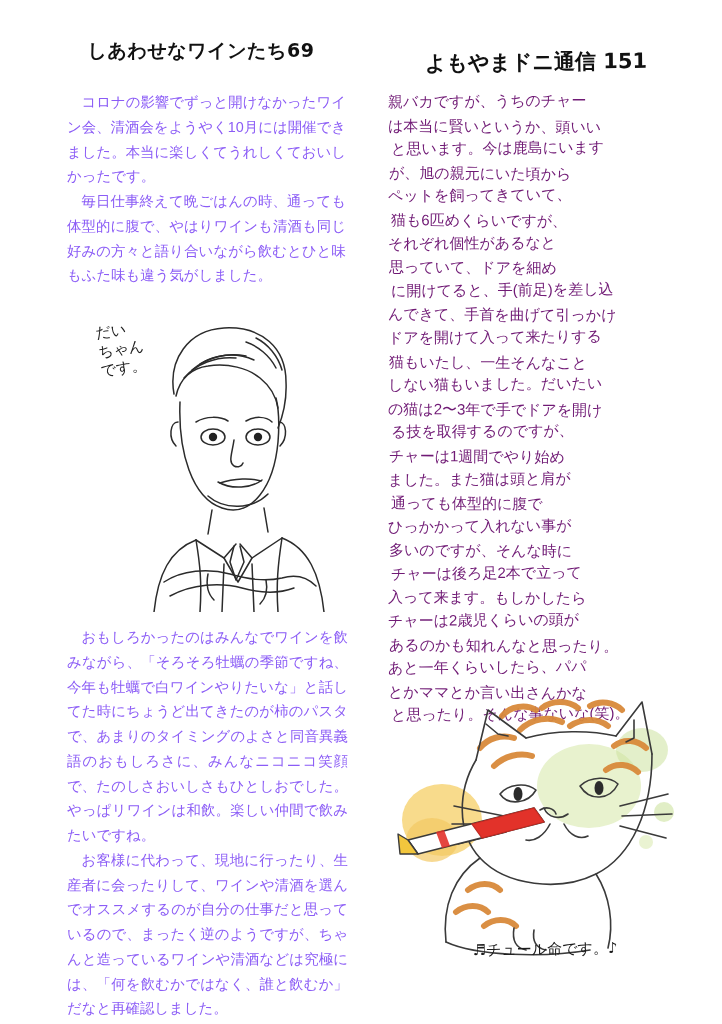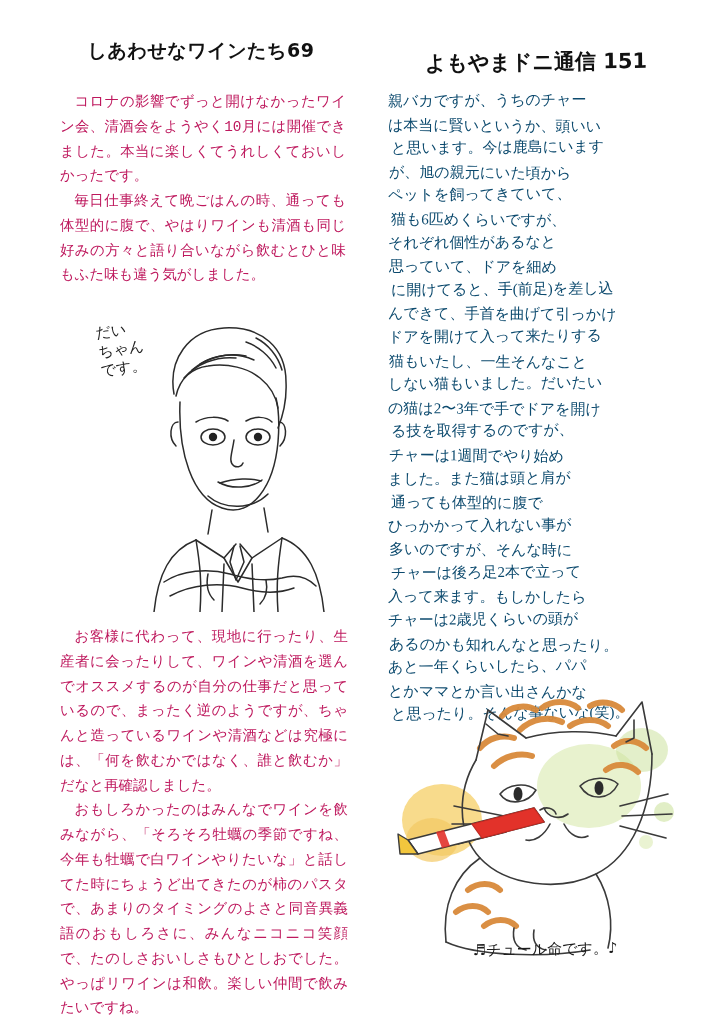--- a/index.html
+++ b/index.html
@@ -37,27 +37,27 @@
   .title-left {
     font-family: "DejaVu Sans", sans-serif;
     font-weight: bold;
     font-size: 19px;
     letter-spacing: 0.5px;
     text-align: center;
     margin: 0 0 26px 0;
     color: #111;
   }
   .para {
-    font-family: Liberation Mono, monospace;
+    font-family: Liberation Sans, sans-serif;
     font-size: 14.4px;
     line-height: 1.72;
-    margin: 0 0 0 4px;
+    margin: 0 0 0 11px;
     text-indent: 1em;
     text-align: justify;
-    color: #be185d;
+    color: #8b5cf6;
   }
   .para + .para {
     margin-top: 0px;
   }
   .block-lower {
     position: absolute;
     left: 56px;
     top: 625px;
     width: 292px;
   }
@@ -65,23 +65,23 @@
   .title-right {
     font-family: "DejaVu Sans", sans-serif;
     font-weight: bold;
     font-size: 21px;
     text-align: center;
     margin: 0 0 18px 0;
     color: #111;
     transform: rotate(-0.6deg);
   }
   .hand-lines {
-    font-family: Liberation Serif, serif;
+    font-family: Liberation Sans, sans-serif;
     font-size: 15px;
-    color: #0c4a6e;
+    color: #701a75;
   }
   .hand-lines .hl {
     display: block;
     line-height: 1.0;
     margin-bottom: 8.6px;
     white-space: nowrap;
     transform-origin: left center;
   }
   .hand-lines .hl:nth-child(odd)  { transform: rotate(-0.5deg); }
   .hand-lines .hl:nth-child(even) { transform: rotate(0.35deg); }
@@ -199,22 +199,22 @@
     </svg>
   </div>
 
   <div class="portrait-caption">
     <span>だい</span>
     <span>ちゃん</span>
     <span>です。</span>
   </div>
 
   <div class="block-lower">
+    <p class="para">おもしろかったのはみんなでワインを飲みながら、「そろそろ牡蠣の季節ですね、今年も牡蠣で白ワインやりたいな」と話してた時にちょうど出てきたのが柿のパスタで、あまりのタイミングのよさと同音異義語のおもしろさに、みんなニコニコ笑顔で、たのしさおいしさもひとしおでした。やっぱリワインは和飲。楽しい仲間で飲みたいですね。</p>
     <p class="para">お客様に代わって、現地に行ったり、生産者に会ったりして、ワインや清酒を選んでオススメするのが自分の仕事だと思っているので、まったく逆のようですが、ちゃんと造っているワインや清酒などは究極には、「何を飲むかではなく、誰と飲むか」だなと再確認しました。</p>
-    <p class="para">おもしろかったのはみんなでワインを飲みながら、「そろそろ牡蠣の季節ですね、今年も牡蠣で白ワインやりたいな」と話してた時にちょうど出てきたのが柿のパスタで、あまりのタイミングのよさと同音異義語のおもしろさに、みんなニコニコ笑顔で、たのしさおいしさもひとしおでした。やっぱリワインは和飲。楽しい仲間で飲みたいですね。</p>
   </div>
 
   <div class="col-right">
     <h1 class="title-right">よもやまドニ通信 151</h1>
     <div class="hand-lines">
       <span class="hl">親バカですが、うちのチャー</span>
       <span class="hl">は本当に賢いというか、頭いい</span>
       <span class="hl">と思います。今は鹿島にいます</span>
       <span class="hl">が、旭の親元にいた頃から</span>
       <span class="hl">ペットを飼ってきていて、</span>

